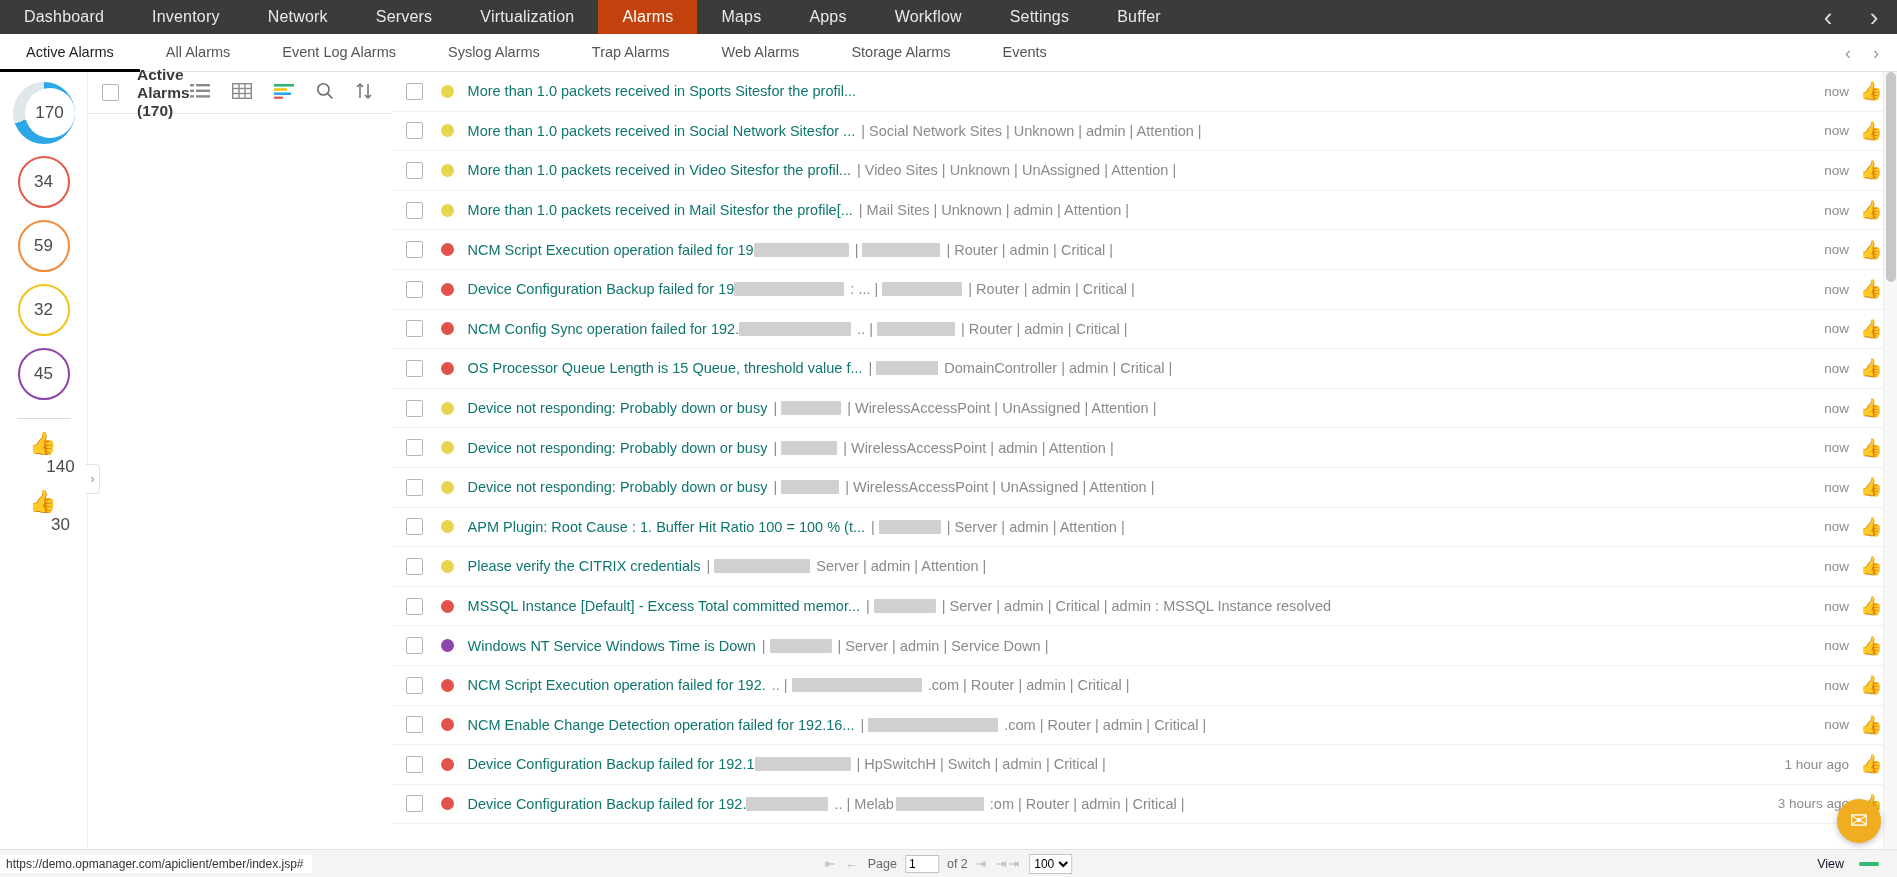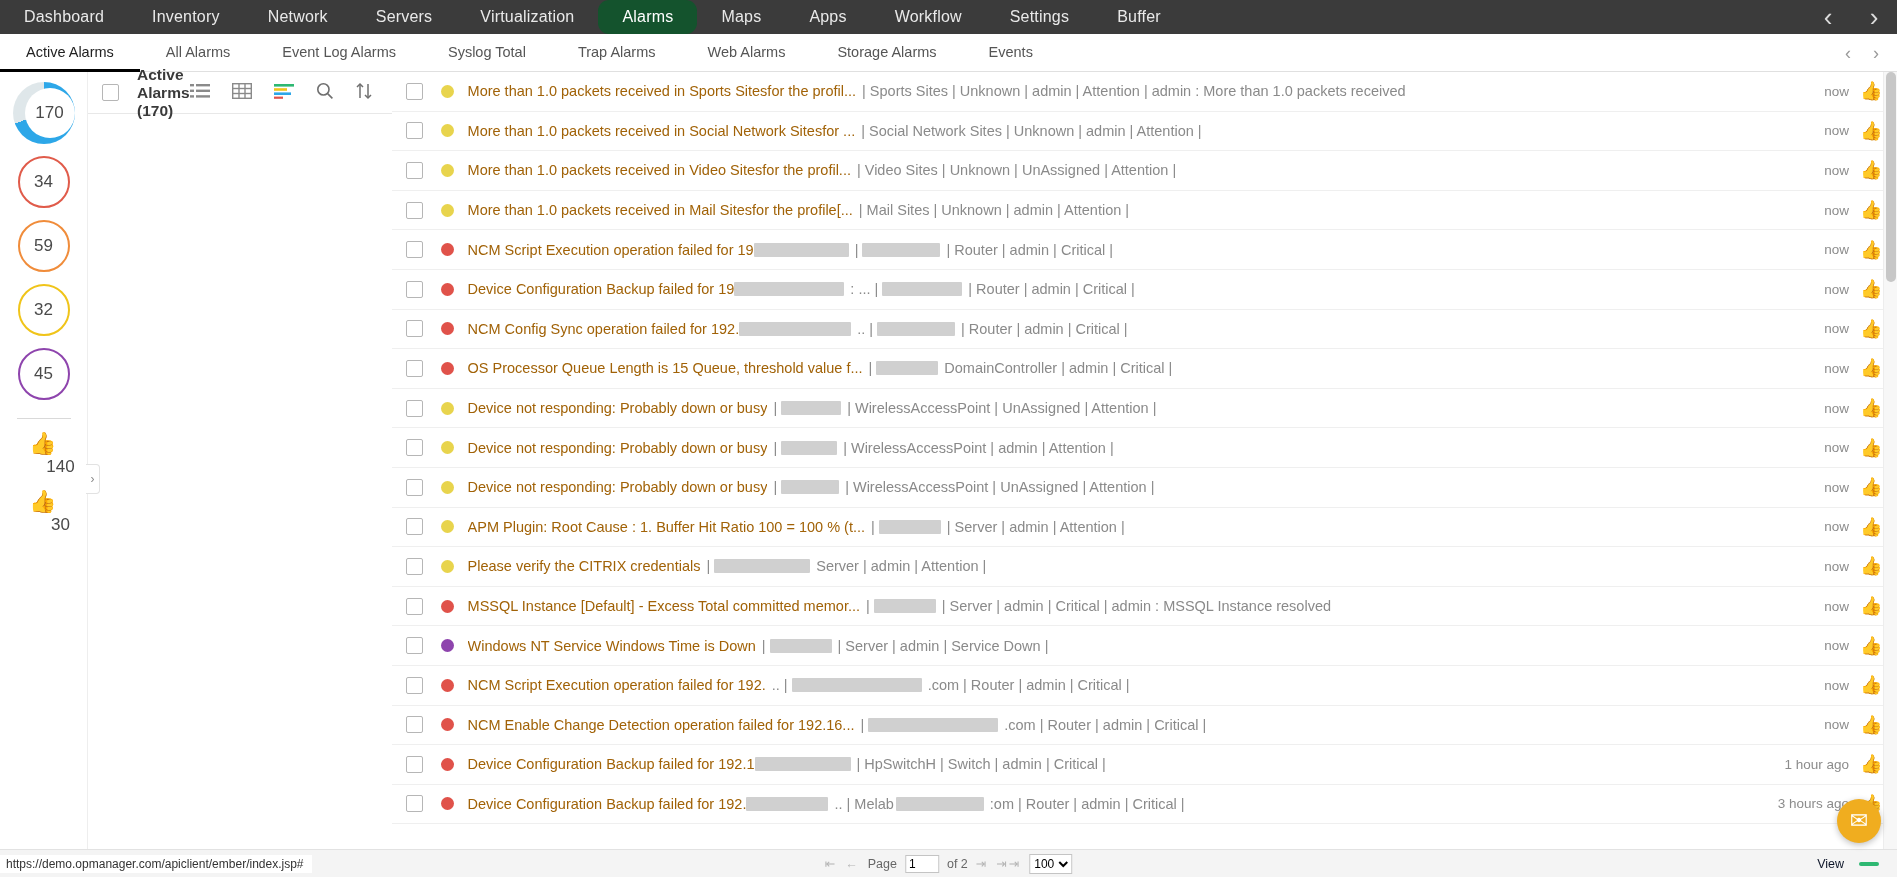--- a/index.html
+++ b/index.html
@@ -30,23 +30,22 @@
     display: flex;
     align-items: center;
     justify-content: center;
     padding: 0 24px;
     height: 34px;
     white-space: nowrap;
     letter-spacing: .2px;
     cursor: pointer;
   }
   .topnav .nav-item.active {
-    background: #14532d;
+    background: #c2410c;
     color: #ffffff;
-    border-radius: 11px;
   }
   .topnav .spacer { flex: 1 1 auto; }
   .topnav .nav-arrow {
     display: flex;
     align-items: center;
     justify-content: center;
     width: 46px;
     font-size: 26px;
     color: #dcdcdc;
     cursor: pointer;
@@ -214,21 +213,21 @@
     font-size: 14.5px;
     color: #3c3c3c;
     white-space: nowrap;
   }
   .row .dot {
     width: 13px; height: 13px; border-radius: 50%;
     margin: 0 14px 0 18px;
     flex: 0 0 13px;
   }
   .row .msg {
-    color: #a16207;
+    color: #0f766e;
     overflow: hidden;
     text-overflow: ellipsis;
     max-width: 400px;
   }
   .row .meta {
     color: #8a8a8a;
     margin-left: 6px;
     overflow: hidden;
     text-overflow: ellipsis;
     min-width: 0;
@@ -366,21 +365,21 @@
     <div class="nav-item">Buffer</div>
     <div class="spacer"></div>
     <div class="nav-arrow">‹</div>
     <div class="nav-arrow">›</div>
   </div>
 
   <div class="subtabs">
     <div class="tab active">Active Alarms</div>
     <div class="tab">All Alarms</div>
     <div class="tab">Event Log Alarms</div>
-    <div class="tab">Syslog Total</div>
+    <div class="tab">Syslog Alarms</div>
     <div class="tab">Trap Alarms</div>
     <div class="tab">Web Alarms</div>
     <div class="tab">Storage Alarms</div>
     <div class="tab">Events</div>
     <div class="tab-arrows">
       <span>‹</span>
       <span>›</span>
     </div>
   </div>
 
@@ -465,21 +464,20 @@
           </span>
         </div>
       </div>
 
       <div class="rows">
 
         <div class="row">
           <div class="cbx"></div>
           <div class="dot" style="background:#e8d44d"></div>
           <div class="msg">More than 1.0 packets received in Sports Sitesfor the profil...</div>
-          <div class="meta">| Sports Sites | Unknown | admin | Attention | admin : More than 1.0 packets received</div>
           <div class="time">now</div>
           <div class="ack on">👍</div>
         </div>
 
         <div class="row">
           <div class="cbx"></div>
           <div class="dot" style="background:#e8d44d"></div>
           <div class="msg">More than 1.0 packets received in Social Network Sitesfor ...</div>
           <div class="meta">| Social Network Sites | Unknown | admin | Attention |</div>
           <div class="time">now</div>

